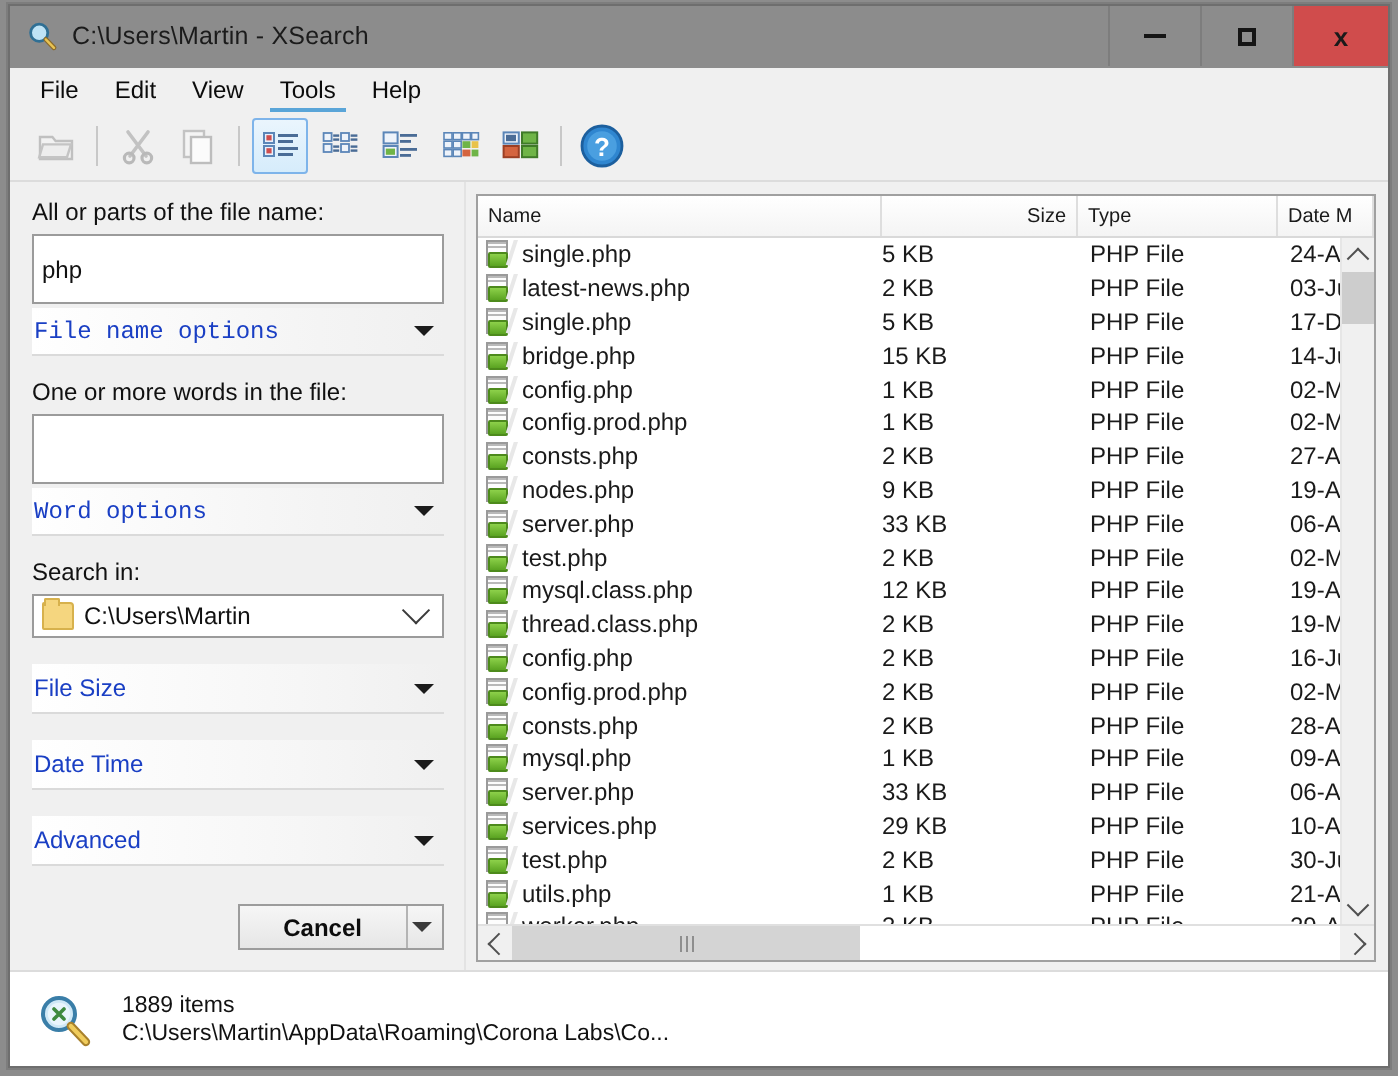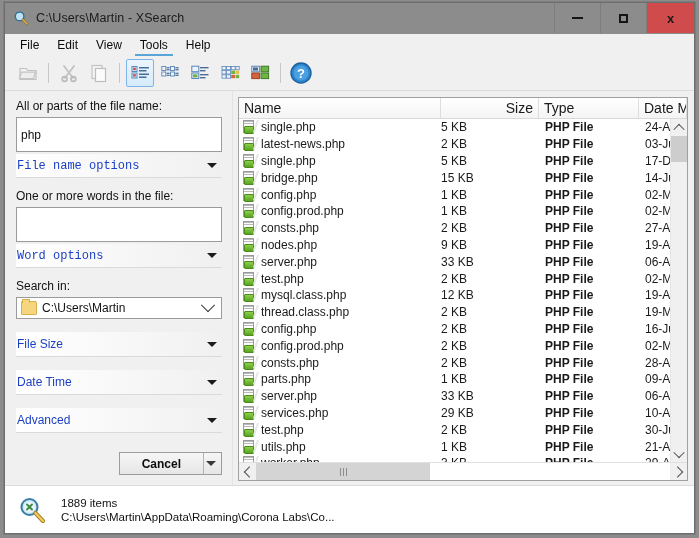--- a/index.html
+++ b/index.html
@@ -260,21 +260,21 @@
     display: flex; flex-direction: column;
     min-height: 0;
     box-sizing: border-box;
     position: relative;
   }
   .lv-head {
     height: 20px; flex: none;
     display: flex;
     background: linear-gradient(#ffffff, #f4f4f4);
     border-bottom: 1px solid #d9d9d9;
-    font-size: 14px; color: #1a1a1a;
+    font-size: 10px; color: #1a1a1a;
     position: relative;
   }
   .hcell {
     display: flex; align-items: center;
     border-right: 1px solid #dedede;
     box-sizing: border-box;
     padding: 0 5px;
     white-space: nowrap;
     overflow: hidden;
   }
@@ -296,21 +296,21 @@
     font-size: 12px; color: #1a1a1a;
     box-sizing: border-box;
   }
   .c-name {
     display: flex; align-items: flex-end;
     box-sizing: border-box;
     padding-left: 4px;
     overflow: hidden; white-space: nowrap;
   }
   .c-size { box-sizing: border-box; text-align: left; padding-right: 7px; white-space: nowrap; }
-  .c-type { box-sizing: border-box; padding-left: 6px; white-space: nowrap; overflow: hidden; font-weight: bold; }
+  .c-type { box-sizing: border-box; padding-left: 6px; white-space: nowrap; overflow: hidden; }
   .c-date { box-sizing: border-box; padding-left: 6px; white-space: nowrap; overflow: hidden; }
 
   
   .fico {
     width: 13px; height: 14px; flex: none;
     margin-right: 5px;
     position: relative;
   }
   .fico .pg {
     position: absolute; left: 0; top: 0;
@@ -840,21 +840,21 @@
                   <div class="c-date" style="flex: 1 1 0%;">28-Apr-</div>
                 </div>
                 <div class="row">
                   <div class="c-name" style="width: 202px;">
                     <span class="fico">
                       <span class="pg"></span>
                       <span class="hdr"></span>
                       <span class="grn"></span>
                       <span class="slash"></span>
                     </span>
-                    <span>parts.php</span>
+                    <span>mysql.php</span>
                   </div>
                   <div class="c-size" style="width: 98px;">1 KB</div>
                   <div class="c-type" style="width: 100px;">PHP File</div>
                   <div class="c-date" style="flex: 1 1 0%;">09-Aug</div>
                 </div>
                 <div class="row">
                   <div class="c-name" style="width: 202px;">
                     <span class="fico">
                       <span class="pg"></span>
                       <span class="hdr"></span>

